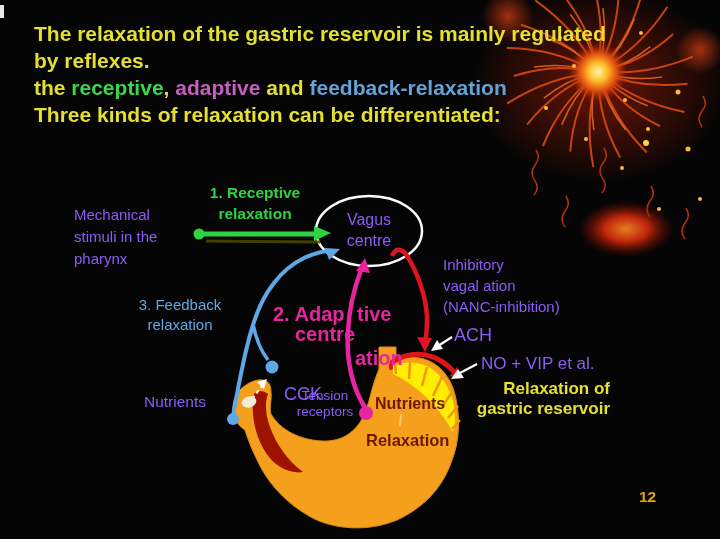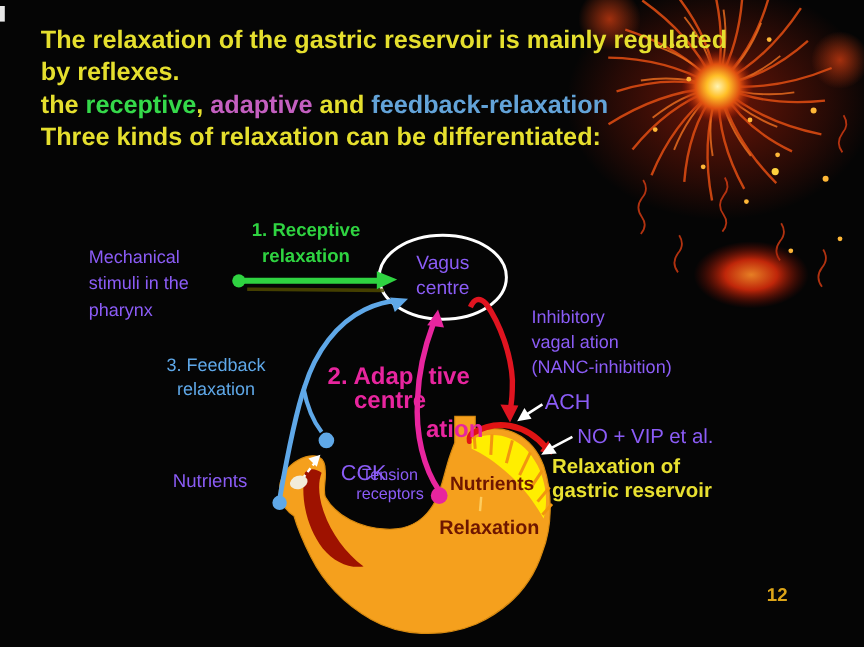--- a/index.html
+++ b/index.html
@@ -17,21 +17,21 @@
   .t-blue{color:#63a3d8;}
   
   .w{color:#8b5cf6;}
   .lbl-mech{left:74px;top:204px;font-size:15px;line-height:22px;}
   .lbl-receptive{left:196px;top:182px;width:118px;text-align:center;
                  color:#2fd341;font-weight:700;font-size:15.5px;line-height:21px;}
   .lbl-vagus{left:332px;top:209px;width:74px;text-align:center;font-size:16px;line-height:21px;}
   .lbl-inhib{left:443px;top:254px;font-size:15px;line-height:21px;}
   .lbl-ach{left:454px;top:325px;font-size:18px;}
   .lbl-novip{left:481px;top:354px;font-size:17px;}
-  .lbl-relaxres{left:460px;top:379px;width:150px;text-align:left;
+  .lbl-relaxres{left:460px;top:379px;width:150px;text-align:right;
                 color:#e8e030;font-weight:700;font-size:17px;line-height:20px;}
   .lbl-feedback{left:120px;top:295px;width:120px;text-align:center;
                 color:#5fa8e8;font-weight:400;font-size:15px;line-height:20px;}
   .mg{color:#e8259e;font-weight:700;font-size:20px;text-align:right;}
   .lbl-adap-a{left:273px;top:303px;}
   .lbl-adap-b{left:357px;top:303px;}
   .lbl-adap-c{left:295px;top:323px;}
   .lbl-adap-d{left:355px;top:323px;margin-top:24px;}
   .lbl-cck{left:284px;top:356px;font-size:18px;margin-top:28px;}
   .lbl-tension{left:285px;top:388px;width:80px;text-align:center;font-size:13.5px;line-height:16px;}

